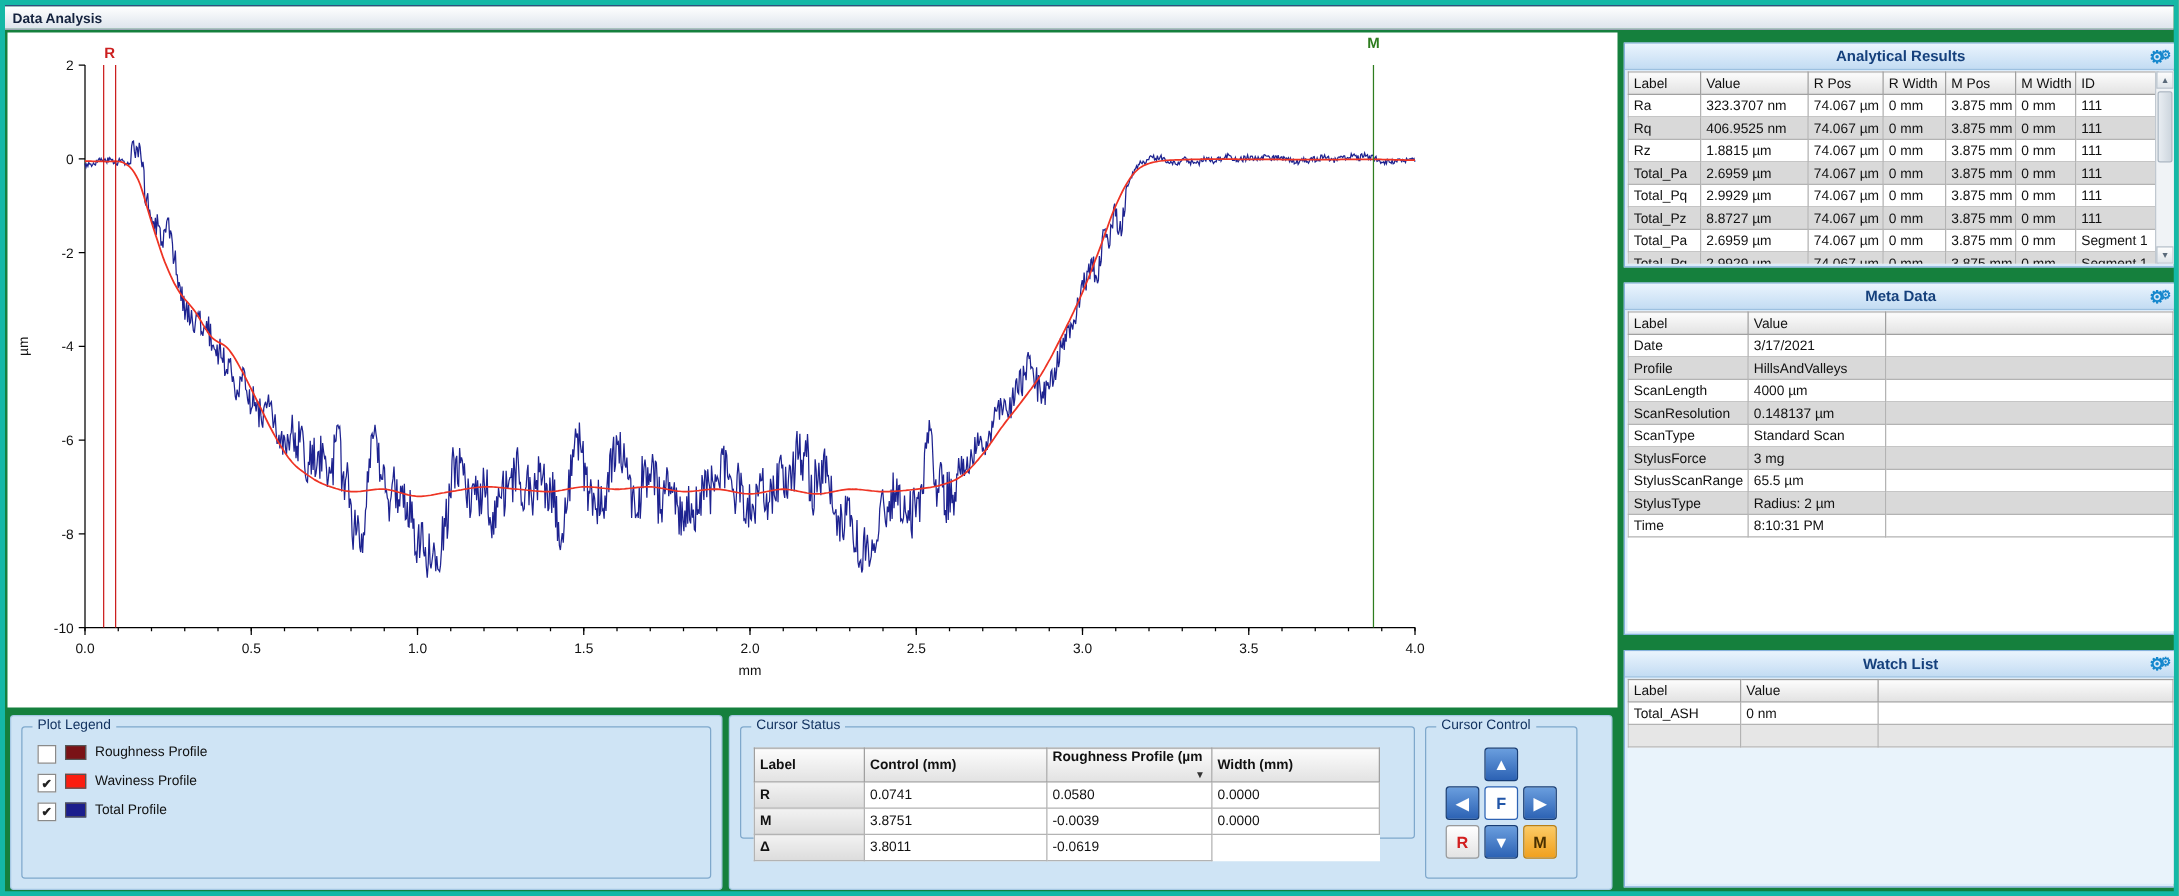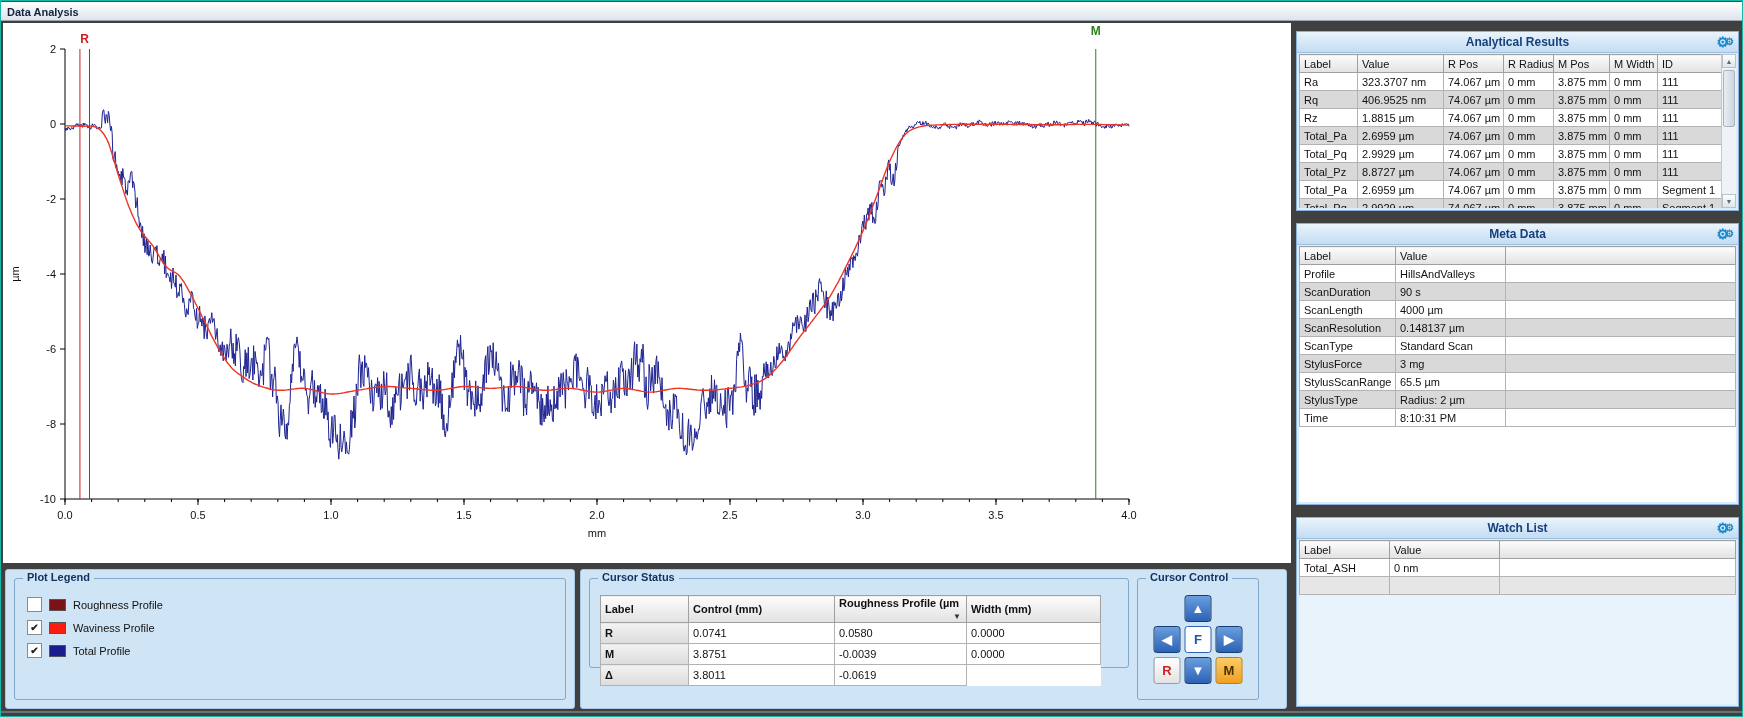--- a/index.html
+++ b/index.html
@@ -1,18 +1,18 @@
 <!DOCTYPE html>
 <html><head>
 <meta charset="utf-8">
 <style>
   html,body{margin:0;padding:0;background:#fff;}
-  .window{position:relative;width:1743px;height:717px;background:#404040;overflow:hidden;
+  .window{position:relative;width:1743px;height:717px;background:#15803d;overflow:hidden;
           font-family:"Liberation Sans",sans-serif;font-size:11px;color:#111;
-          border:1px solid #14b8a6;box-sizing:border-box;}
+          border:4px solid #14b8a6;box-sizing:border-box;}
   
   .titlebar{position:absolute;left:0;top:0;right:0;height:20px;
             background:linear-gradient(#ffffff,#dde4ec);
             border-top:1px solid #2f4f7f;border-bottom:1px solid #9aa6b4;
             font-weight:bold;font-size:11px;color:#13213d;line-height:20px;padding-left:6px;box-sizing:border-box;}
   
   .chart-area{position:absolute;left:2px;top:22px;width:1288px;height:540px;background:#fff;}
   svg text{font-family:"Liberation Sans",sans-serif;}
   
   .panel{position:absolute;background:#dcecfa;border:1px solid #86b2dc;box-sizing:border-box;}
@@ -44,24 +44,24 @@
   .vscroll{position:absolute;top:0;right:0;bottom:0;width:15px;background:#f0f3f6;border-left:1px solid #c0c8d0;box-sizing:border-box;}
   .sb-btn{height:14px;text-align:center;font-size:7px;color:#5a6a7a;line-height:14px;
           background:linear-gradient(#fdfdfd,#dfe5ea);border:1px solid #b8c2cc;box-sizing:border-box;cursor:pointer;}
   .sb-btn.down{position:absolute;bottom:0;left:0;right:0;}
   .sb-thumb{position:absolute;top:16px;left:1px;right:1px;height:55px;
             background:linear-gradient(90deg,#e8edf2,#cdd6de);border:1px solid #a8b4c0;border-radius:2px;cursor:grab;}
   
   .strip{position:absolute;background:#cfe4f5;border:1px solid #a6c8e4;border-radius:3px;box-sizing:border-box;}
   .groupbox{position:absolute;border:1px solid #7fa8cc;border-radius:3px;box-sizing:border-box;}
   .gb-label{position:absolute;top:-8px;left:8px;background:#cfe4f5;padding:0 4px;
-            font-weight:bold;font-size:11px;color:#10305e;}
+            font-weight:normal;font-size:11px;color:#10305e;}
   
   .legend-items{padding-top:14px;}
-  .legend-row{display:flex;align-items:center;gap:7px;height:23px;padding-left:12px;}
+  .legend-row{display:flex;align-items:flex-start;gap:7px;height:23px;padding-left:12px;}
   .cb{width:13px;height:13px;background:#fff;border:1px solid #8a8a8a;display:inline-flex;
       align-items:center;justify-content:center;font-size:10px;color:#222;font-weight:bold;cursor:pointer;}
   .swatch{width:15px;height:10px;border:1px solid #555;display:inline-block;}
   .legend-label{font-size:11px;color:#111;}
   
   .cs-table-wrap{position:absolute;left:10px;top:16px;}
   
   .cc-grid{position:absolute;left:50%;transform:translateX(-50%);top:16px;display:grid;
            grid-template-columns:repeat(3,27px);grid-template-rows:repeat(3,27px);gap:4px;}
   button.cc{border-radius:3px;font-weight:bold;font-size:13px;display:flex;align-items:center;
@@ -182,21 +182,21 @@
             <col style="width: 50px;">
             <col style="width: 56px;">
             <col style="width: 48px;">
             <col style="width: 66px;">
           </colgroup>
           <thead>
             <tr>
               <th>Label</th>
               <th>Value</th>
               <th>R Pos</th>
-              <th>R Radius</th>
+              <th>R Width</th>
               <th>M Pos</th>
               <th>M Width</th>
               <th>ID</th>
             </tr>
           </thead>
           <tbody>
             <tr>
               <td>Ra</td>
               <td>323.3707 nm</td>
               <td>74.067 µm</td>
@@ -292,27 +292,27 @@
           </colgroup>
           <thead>
             <tr>
               <th>Label</th>
               <th>Value</th>
               <th></th>
             </tr>
           </thead>
           <tbody>
             <tr>
+              <td>Date</td>
+              <td>3/17/2021</td>
+              <td></td>
+            </tr>
+            <tr>
               <td>Profile</td>
               <td>HillsAndValleys</td>
-              <td></td>
-            </tr>
-            <tr>
-              <td>ScanDuration</td>
-              <td>90 s</td>
               <td></td>
             </tr>
             <tr>
               <td>ScanLength</td>
               <td>4000 µm</td>
               <td></td>
             </tr>
             <tr>
               <td>ScanResolution</td>
               <td>0.148137 µm</td>

